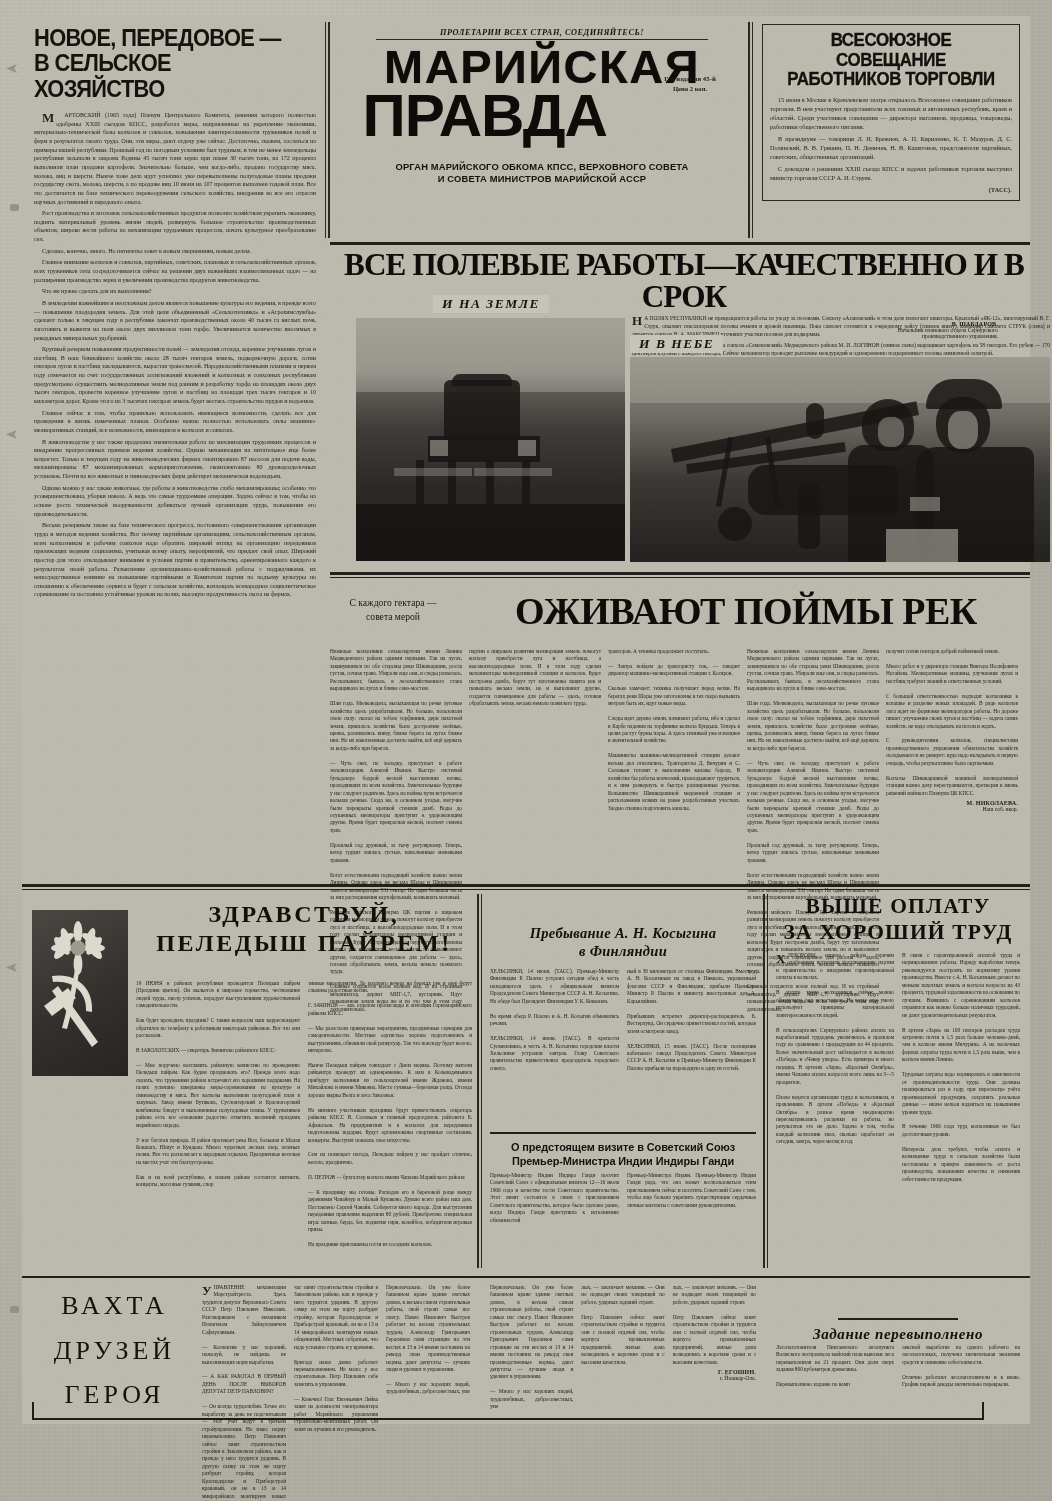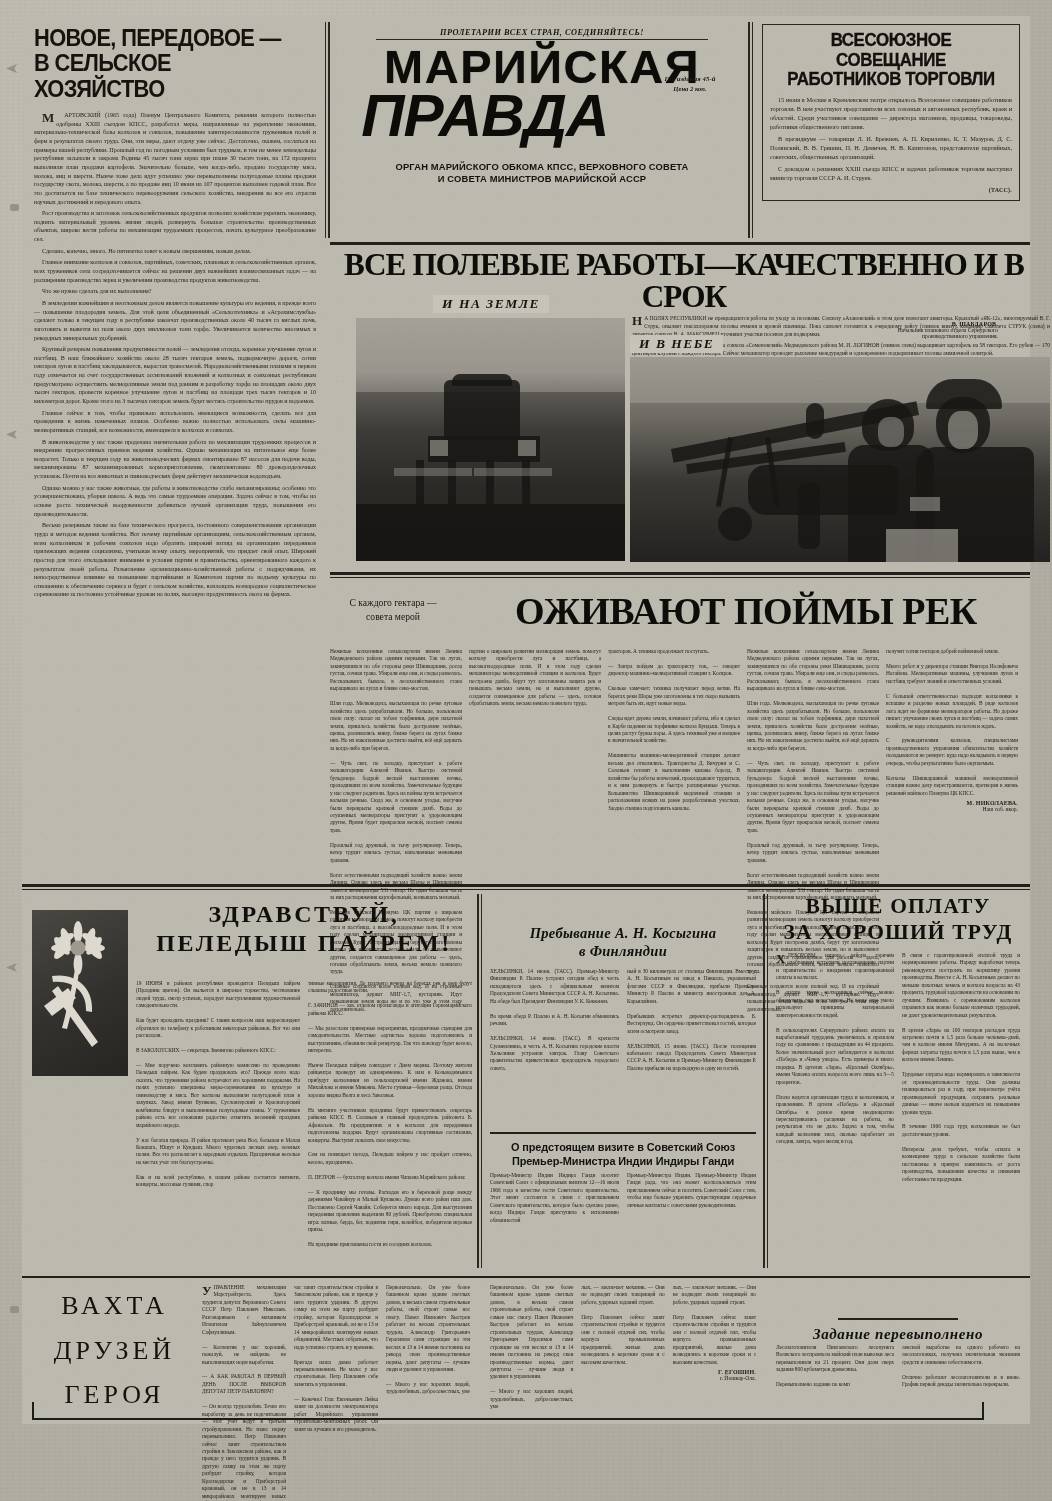--- a/index.html
+++ b/index.html
@@ -74,21 +74,21 @@
     font-size:8.3px;letter-spacing:.5px;text-align:center;color:#1a1813;
     margin-top:6px;
   }
   .mast-line{height:1px;background:#2a2720;margin:2px 36px 0 36px;}
   .mast-word1{
     font-family:"Liberation Sans", sans-serif;font-weight:bold;
     font-size:47px;line-height:.96;letter-spacing:1.5px;text-align:center;
     color:#0e0c09;margin-top:4px;
     text-shadow:0 0 1px rgba(0,0,0,.5);
   }
-  #mast-row2{position:relative;height:68px;margin-top:-2px;font-style:italic;}
+  #mast-row2{position:relative;height:68px;margin-top:-2px;}
   .mast-word2{
     position:absolute;left:0;top:0;width:284px;
     font-family:"Liberation Sans", sans-serif;font-weight:bold;
     font-size:59px;line-height:1;letter-spacing:-1px;text-align:center;
     color:#0e0c09;transform:scaleX(1.02);transform-origin:left top;
   }
   #issue-box{position:absolute;right:0;top:-12px;width:108px;text-align:center;}
   .god-izd{font-size:6.6px;font-weight:bold;letter-spacing:.1px;margin-bottom:3px;}
   .box-frame{border:1px solid #26231d;padding:3px 2px 4px 2px;line-height:1.15;}
   .bx-num{font-size:7.1px;font-weight:bold;}

